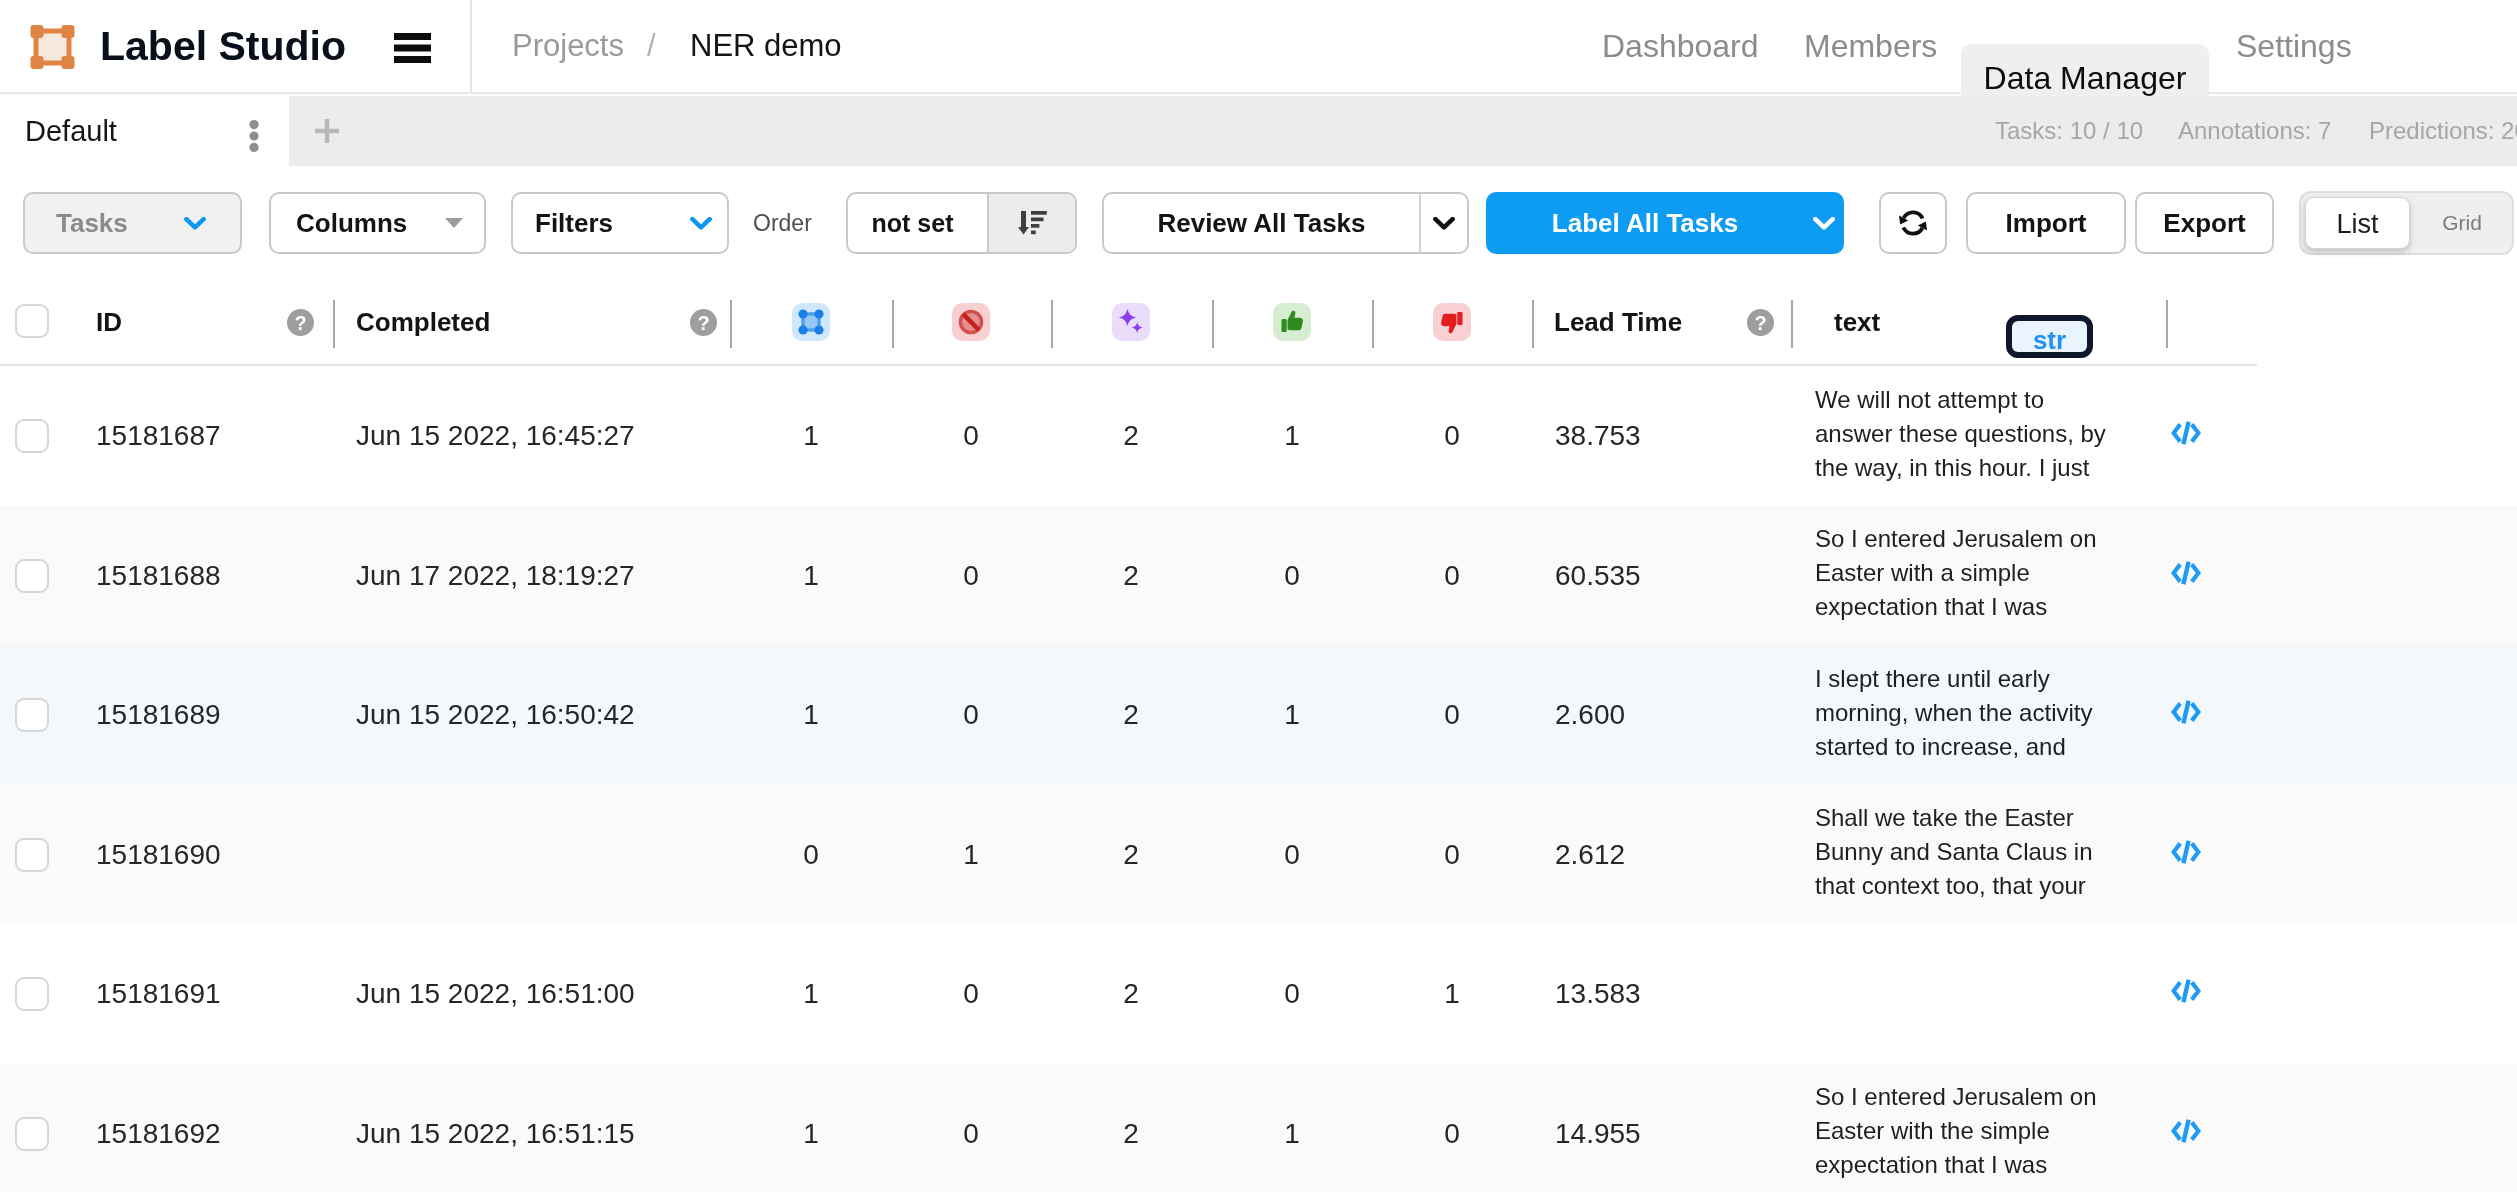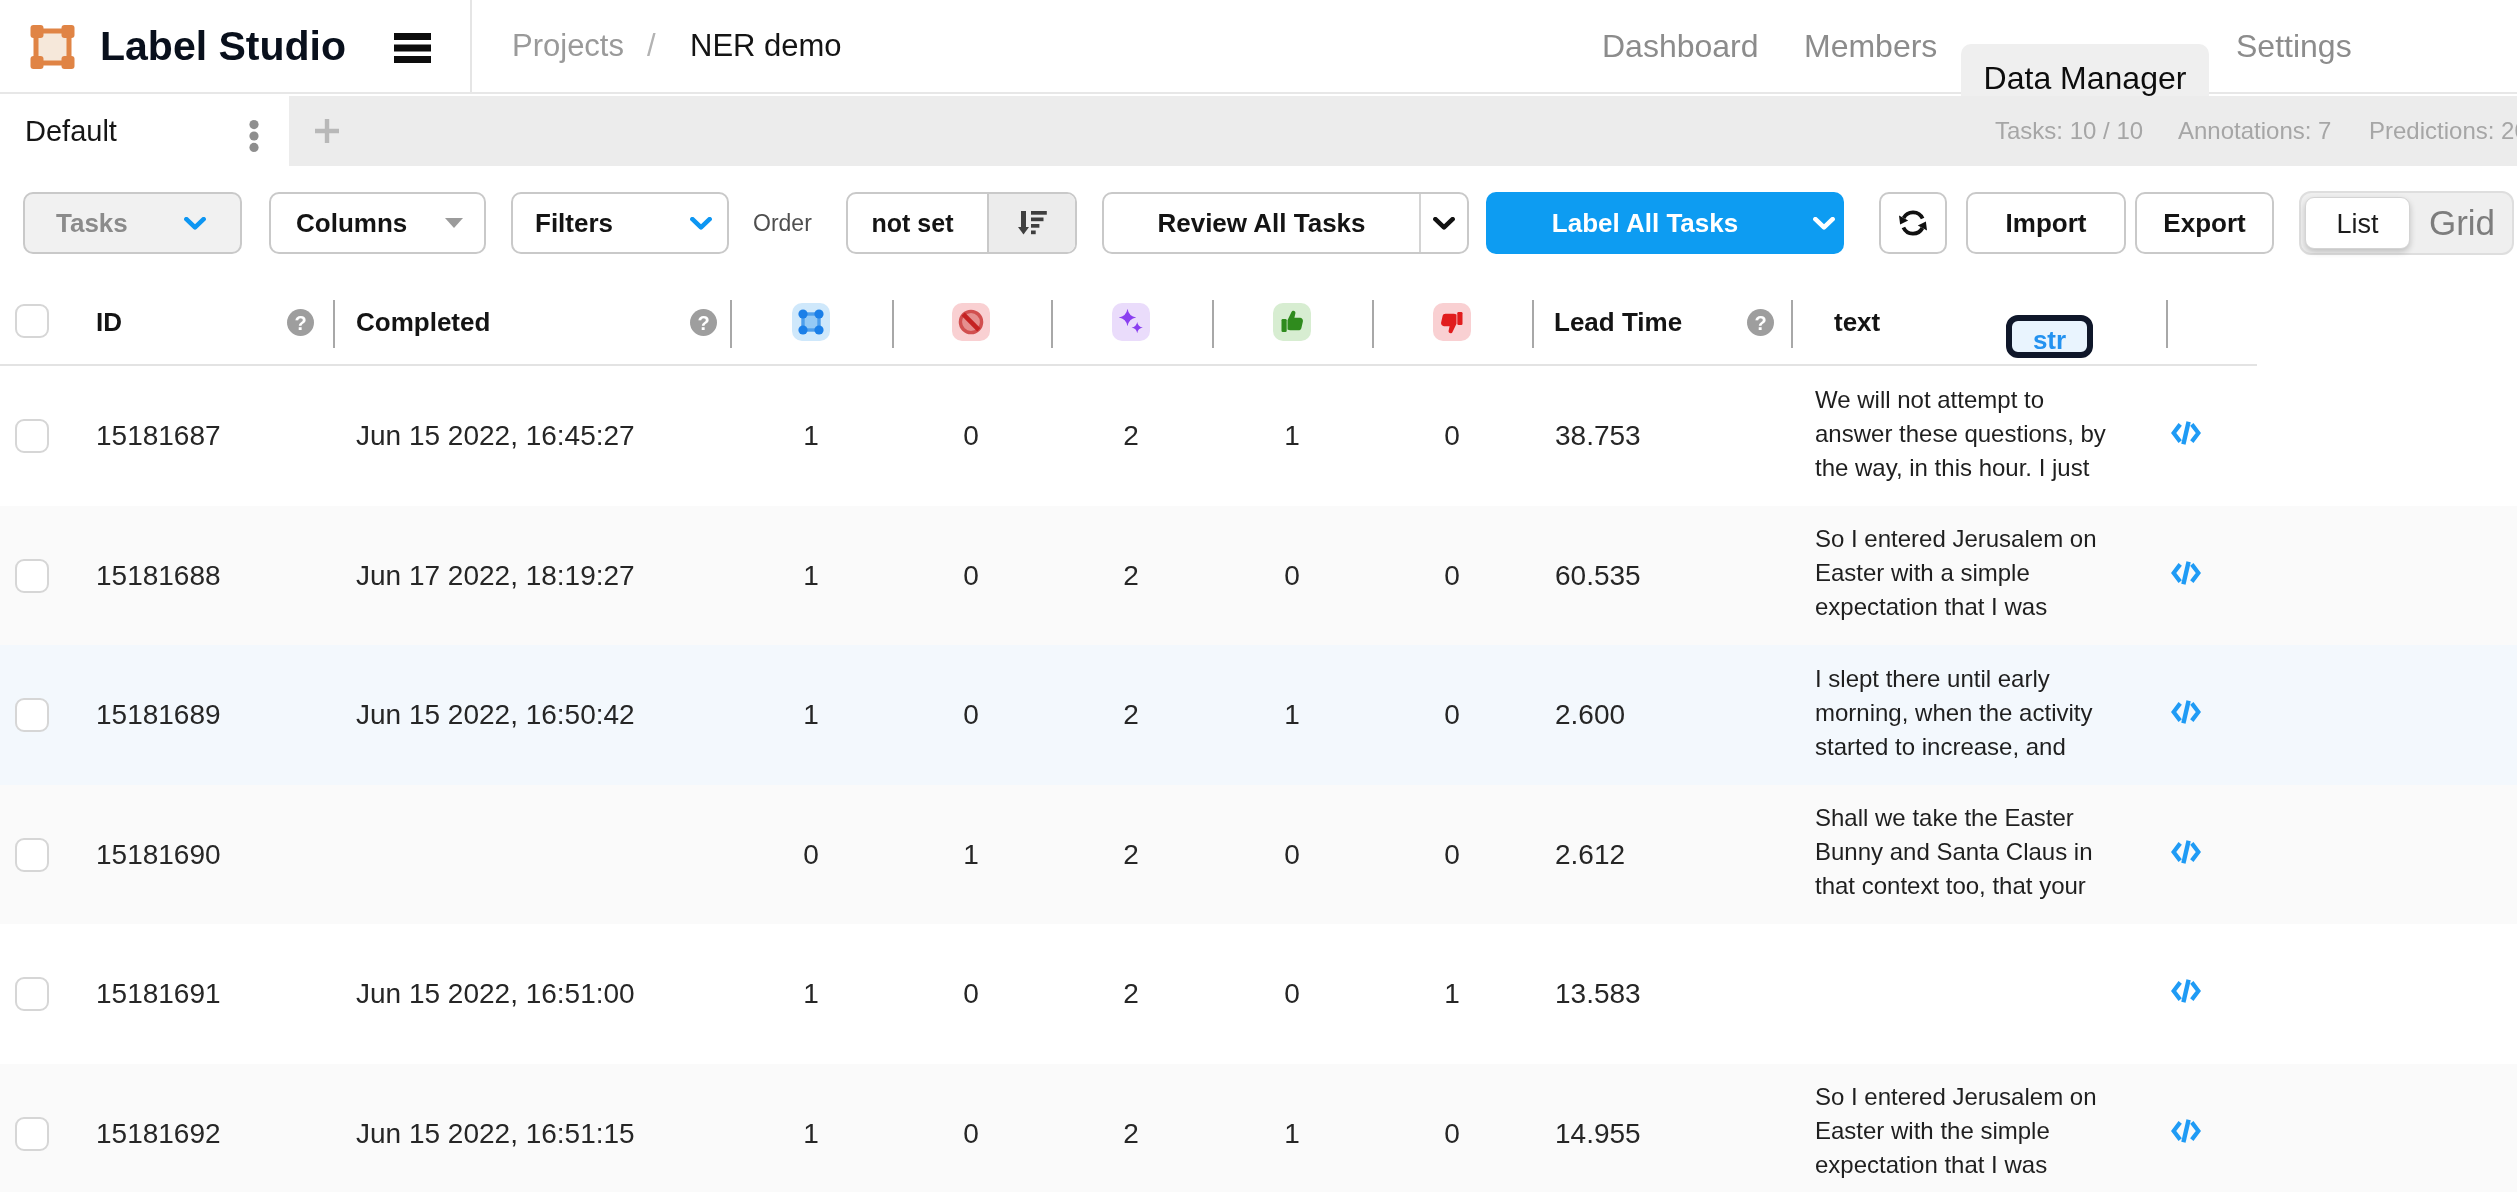--- a/index.html
+++ b/index.html
@@ -48,21 +48,21 @@
 #btn-label .seg2 { width:40px; display:flex; align-items:center; justify-content:center; }
 #btn-refresh { left:1879px; width:68px; }
 #btn-import { left:1966px; width:160px; }
 #btn-export { left:2135px; width:139px; }
 #toggle { position:absolute; left:2299px; top:191px; width:215px; height:64px; background:#efefef;
   border:2px solid #dedede; border-radius:12px; box-sizing:border-box; }
 #tog-list { position:absolute; left:4px; top:4px; width:105px; height:52px; background:#fff;
   border:1px solid #d4d4d4; border-radius:9px; box-shadow:0 3px 6px rgba(0,0,0,0.2);
   text-align:center; line-height:52px; font-size:27px; font-weight:400; color:#1c1c1c; }
 #tog-grid { position:absolute; left:109px; top:0; width:104px; height:60px; text-align:center;
-  line-height:60px; font-size:35px; color:#7d7d7d; }
+  line-height:60px; font-size:21px; color:#7d7d7d; }
 
 
 #thead { position:absolute; top:280px; left:0; width:2257px; height:86px; background:#fff;
   border-bottom:2px solid #e3e3e3; }
 #thead .cb { top:24px; }
 .th { position:absolute; top:0; line-height:84px; font-size:26px; font-weight:bold; color:#141414; }
 .hdiv { position:absolute; top:20px; width:2px; height:48px; background:#a8a8a8; }
 .help { position:absolute; top:29px; width:27px; height:27px; }
 .colicon { position:absolute; top:23px; width:38px; height:38px; border-radius:10px; }
 #strbadge { position:absolute; left:2006px; top:35px; width:87px; height:43px; background:#e9f4fe;

